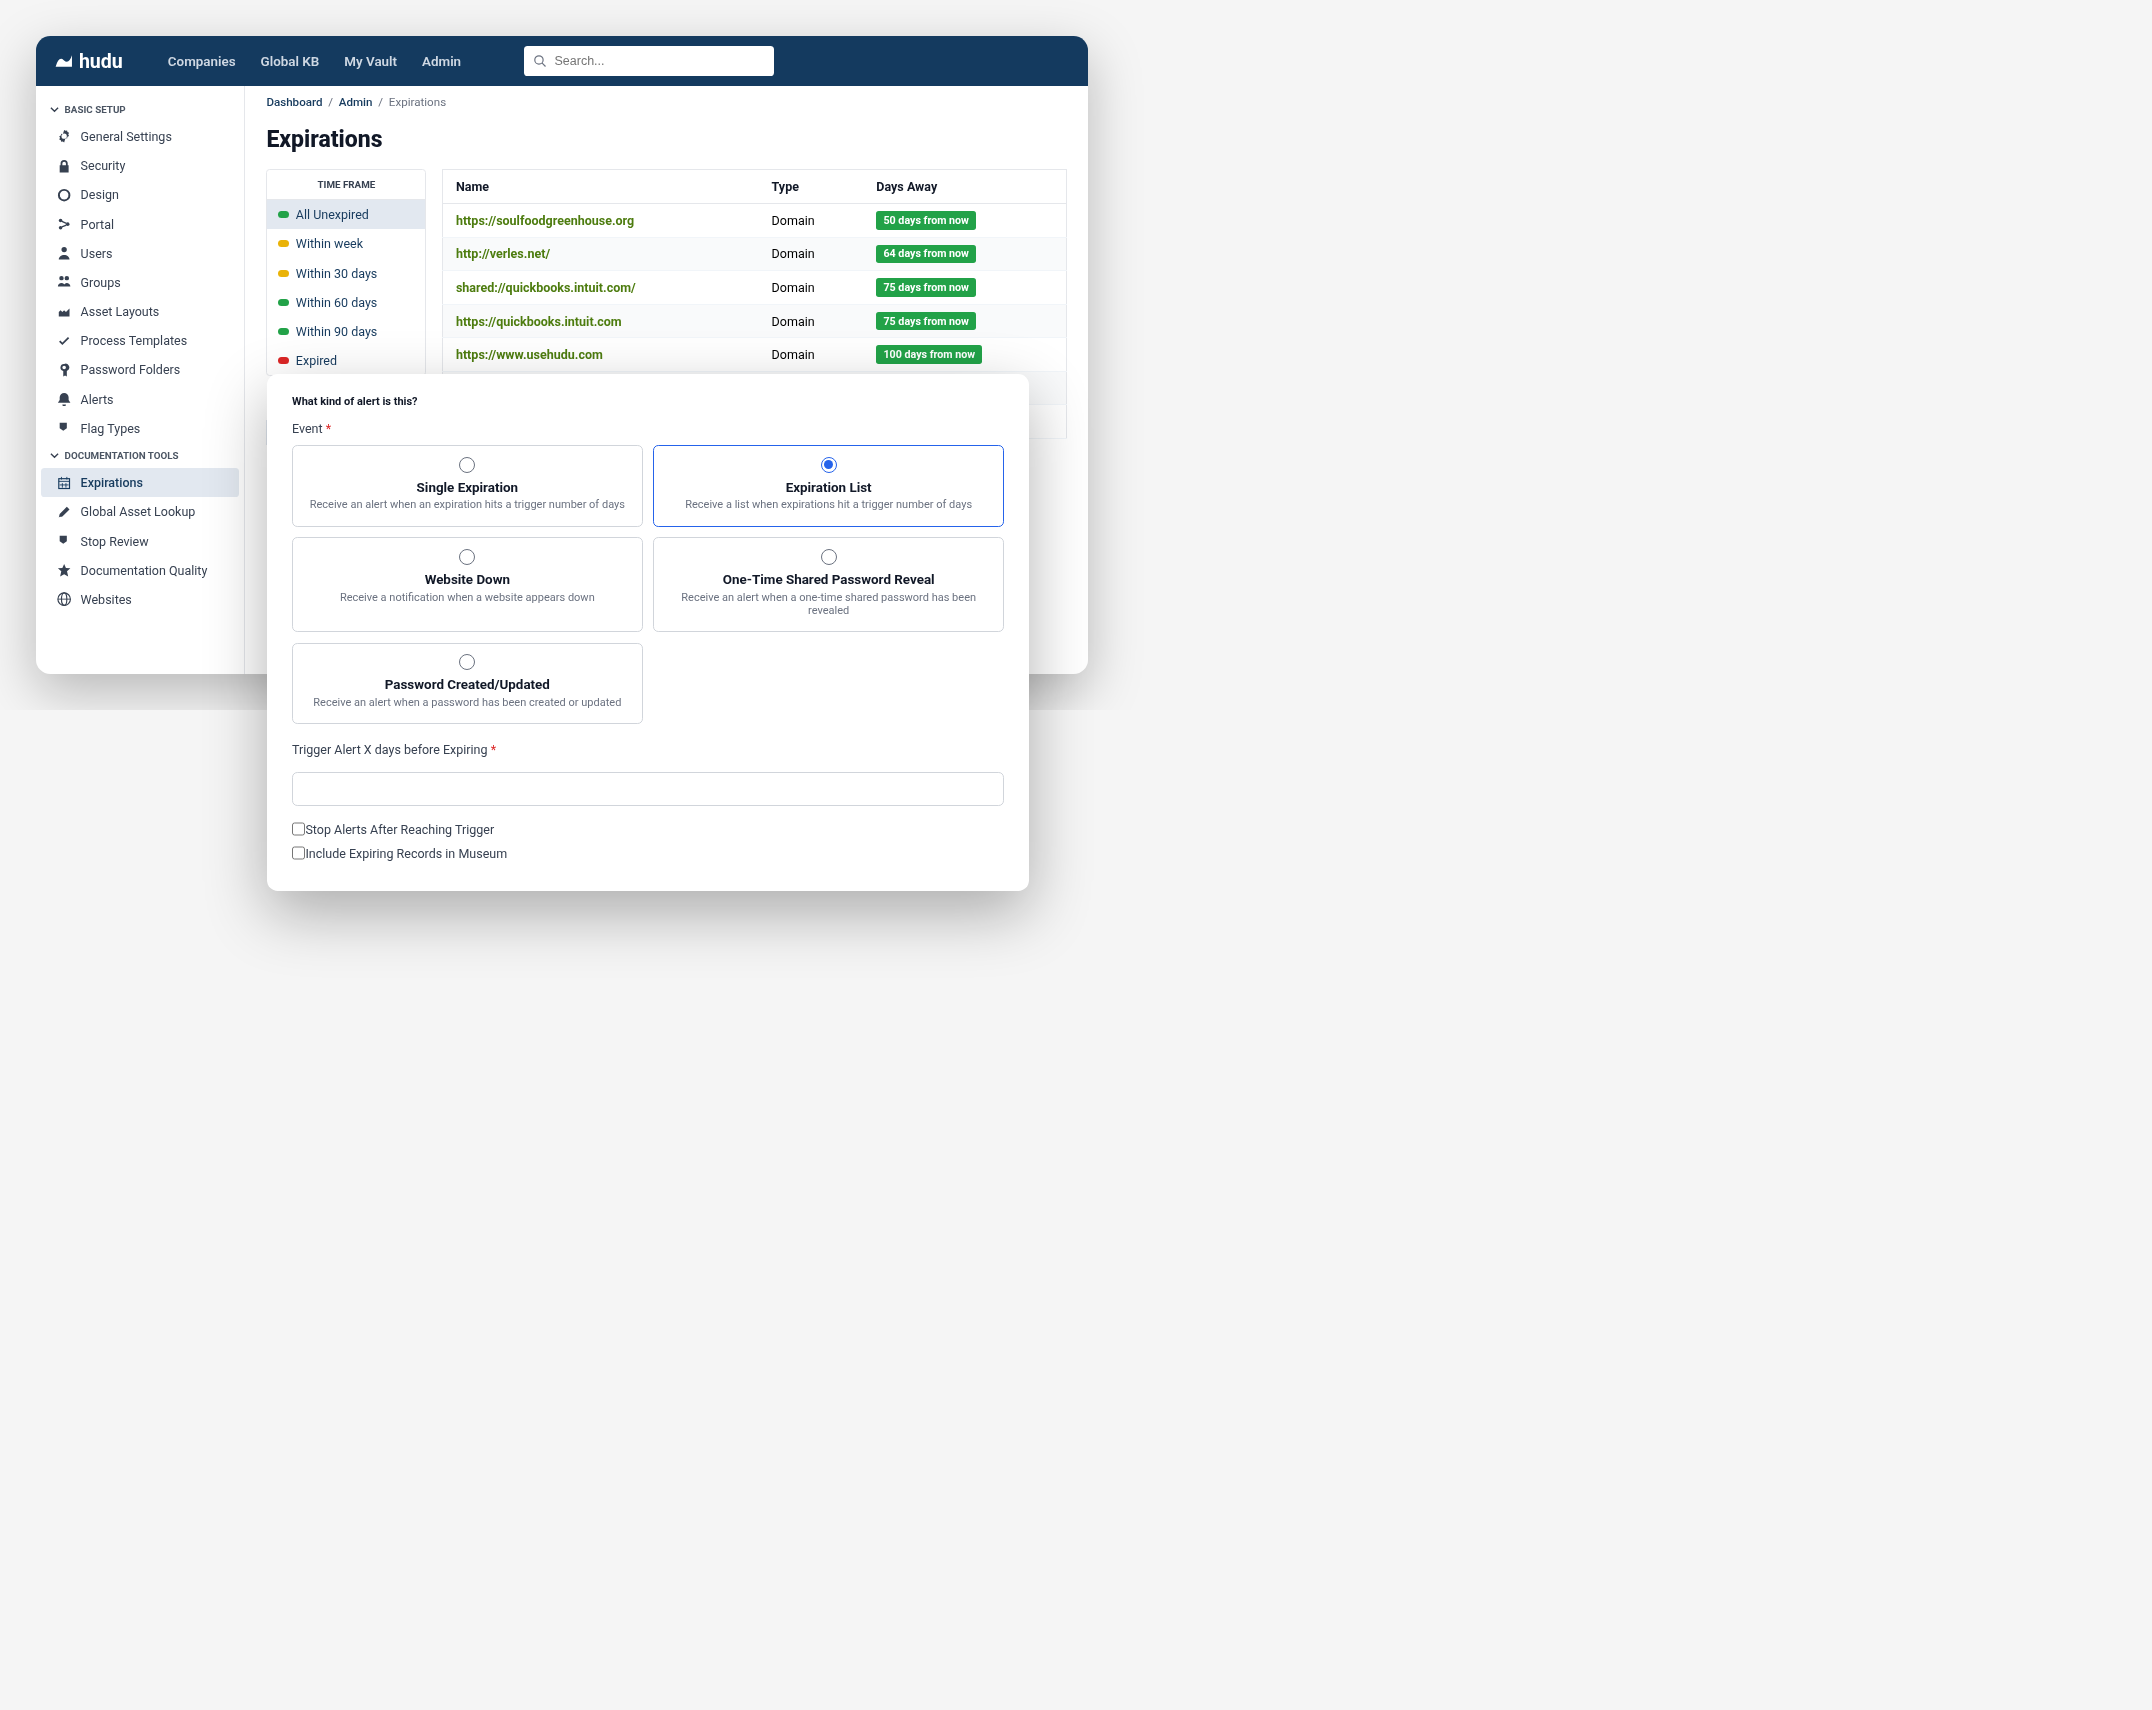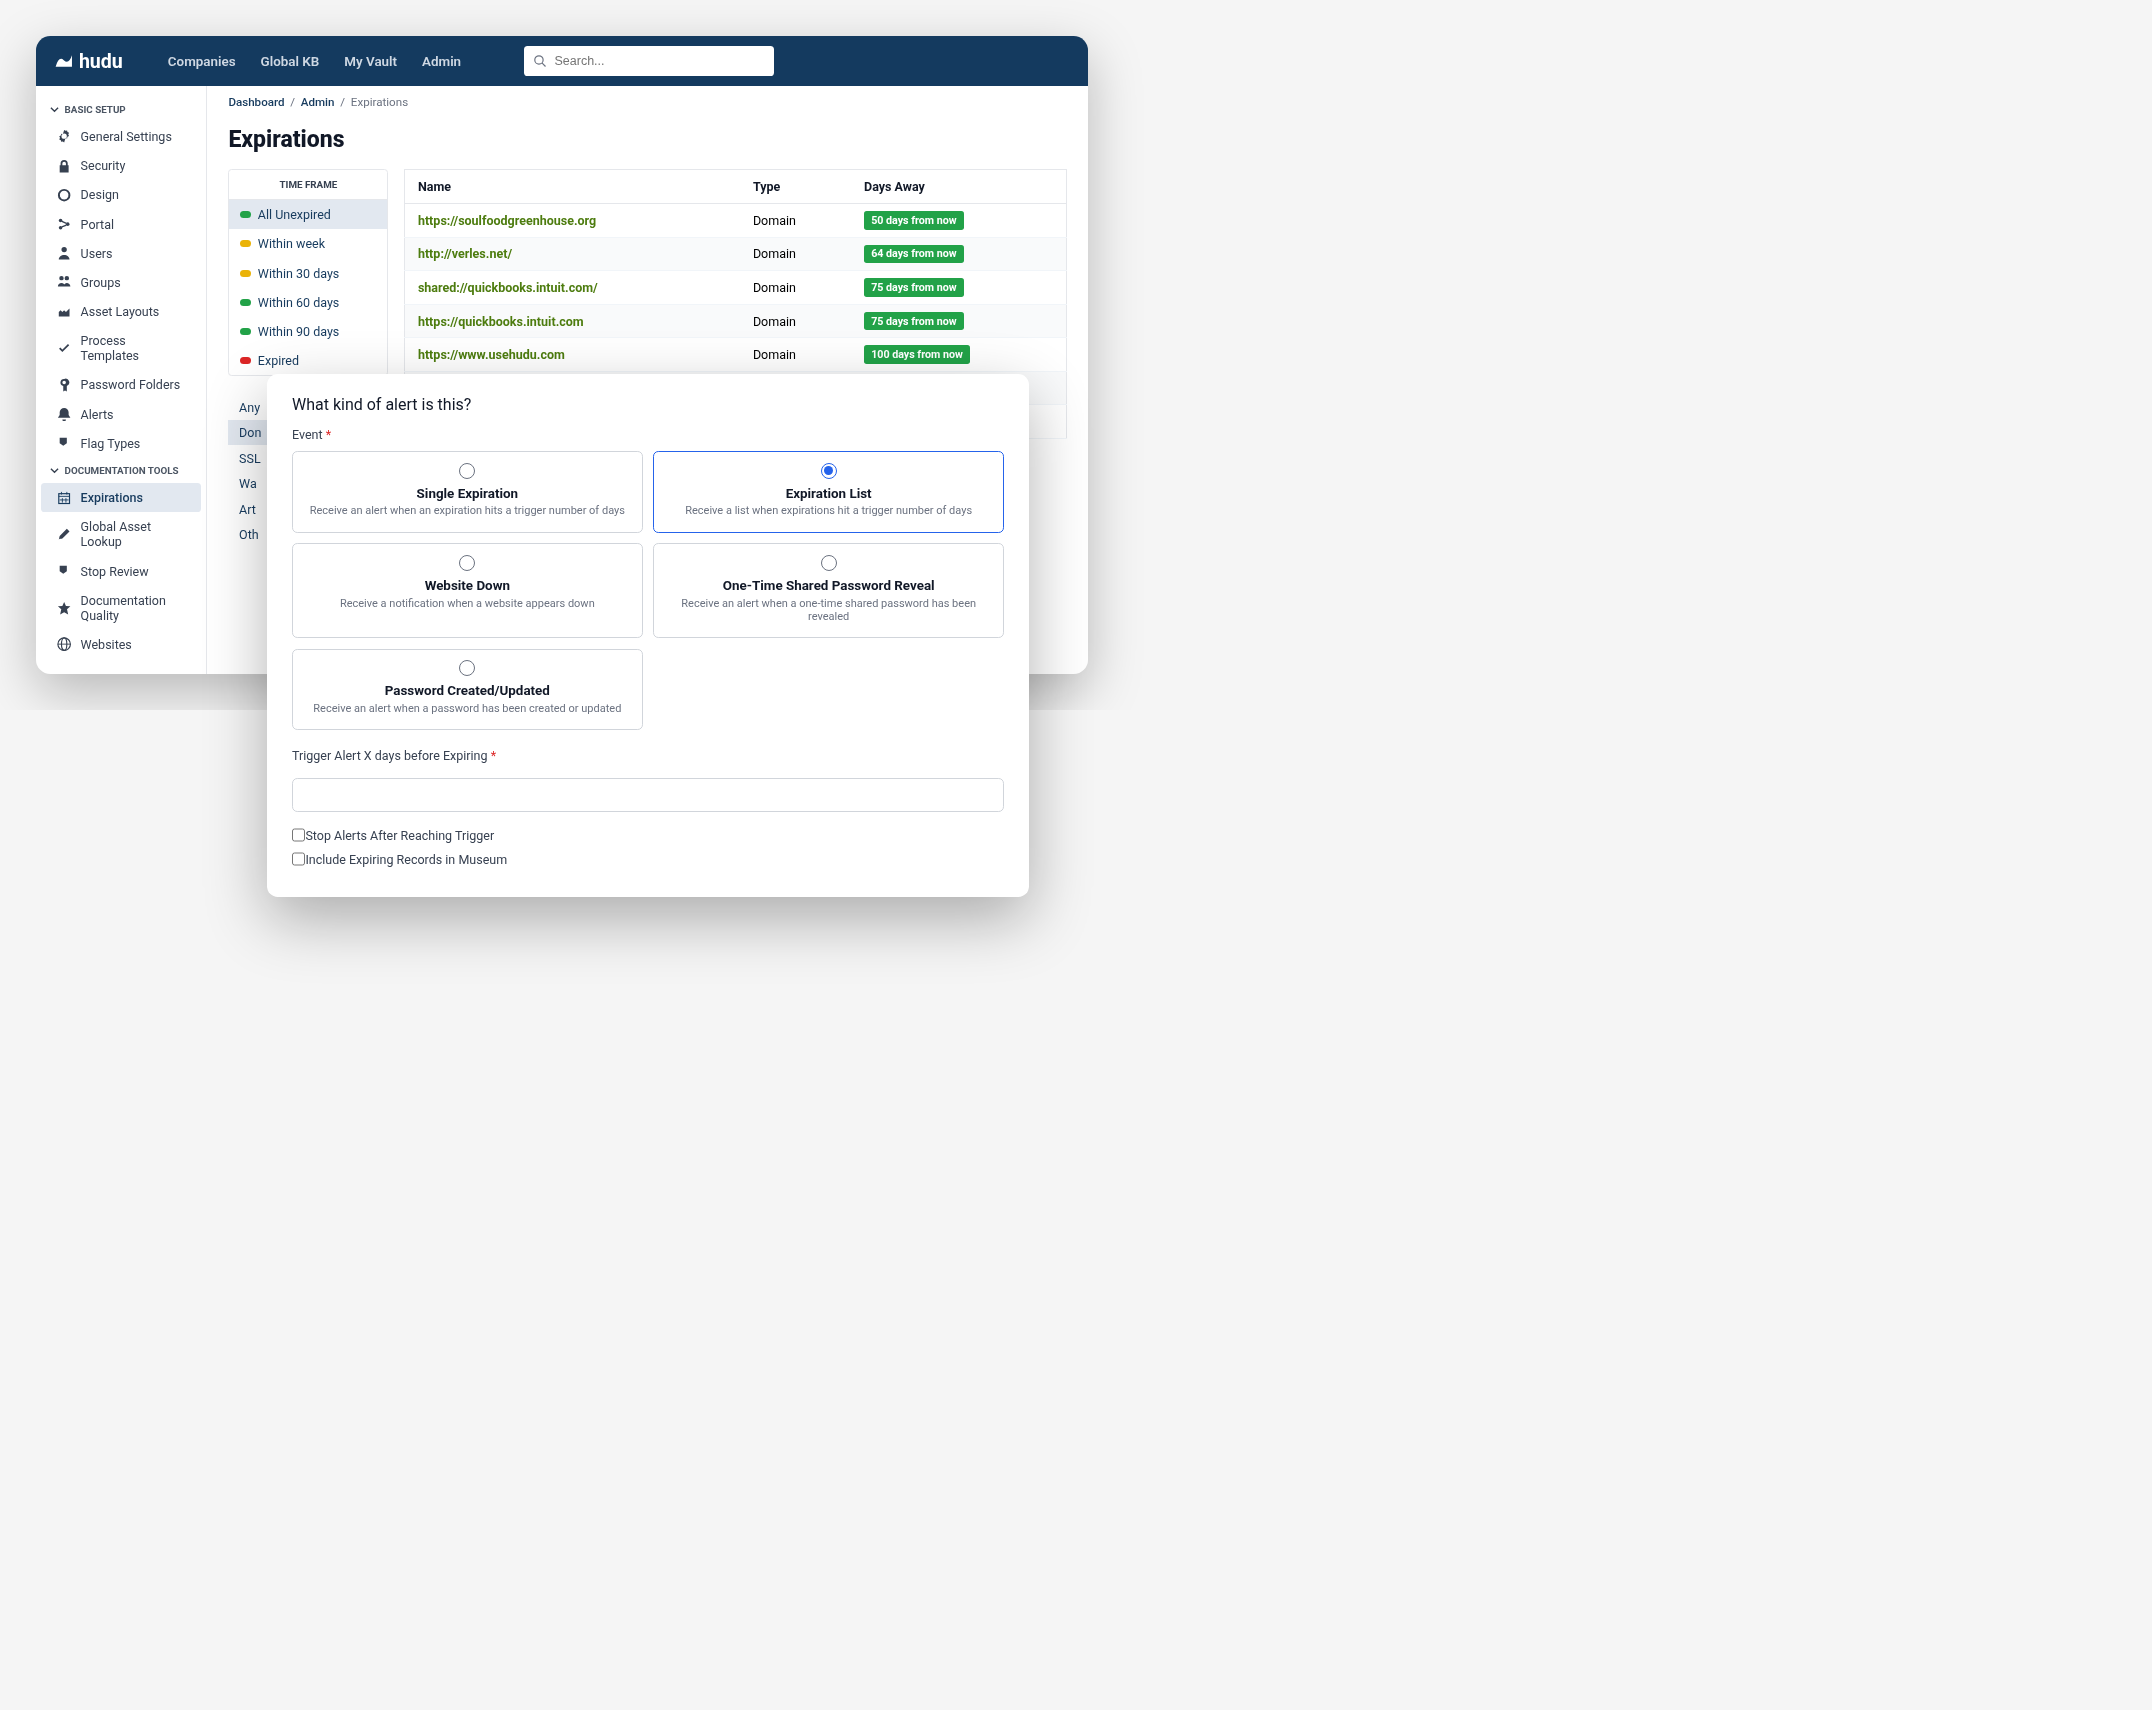--- a/index.html
+++ b/index.html
@@ -7,21 +7,21 @@
 .app-window { width: 1052px; background: #fff; border-radius: 14.3px; box-shadow: 0 18px 53px rgba(0,0,0,0.25); overflow: hidden; position: relative; }
 .topbar { background: #143a5f; color: #fff; height: 50px; display: flex; align-items: center; padding: 0 18px; gap: 27px; }
 .logo { display: flex; align-items: center; gap: 5.3px; font-weight: 700; font-size: 19.6px; }
 .logo-icon { width: 19.6px; height: 16px; }
 .nav-links { display: flex; gap: 25px; margin-left: 18px; }
 .nav-link { color: #cfd8e3; font-weight: 600; font-size: 13.4px; cursor: pointer; }
 .search-box { flex: 0 0 250px; margin-left: 36px; background: #fff; border-radius: 3.6px; height: 30px; display: flex; align-items: center; padding: 0 9px; gap: 7.1px; }
 .search-box input { border: none; outline: none; font-size: 12.5px; flex: 1; color: #333; }
 .search-icon { width: 14.3px; height: 14.3px; stroke: #6b7280; }
 .body-wrap { display: flex; height: 588px; }
-.sidebar { width: 171px; border-right: 0.9px solid #e5e7eb; padding: 10.7px 0; overflow: hidden; }
+.sidebar { width: 209px; border-right: 0.9px solid #e5e7eb; padding: 10.7px 0; overflow: hidden; }
 .side-section-head { font-size: 9.8px; font-weight: 700; color: #4b5563; padding: 7.1px 14.3px; display: flex; align-items: center; gap: 5.3px; }
 .chev { width: 9px; height: 9px; }
 .side-item { display: flex; align-items: center; gap: 9px; padding: 7.1px 16px; font-size: 12.5px; color: #374151; cursor: pointer; border-radius: 3.6px; margin: 0 5.3px; }
 .side-item.active { background: #e2e8f0; color: #173b5e; font-weight: 500; }
 .side-icon { width: 14.3px; height: 14.3px; flex: 0 0 14.3px; fill: #374151; }
 .side-item.active .side-icon { fill: #173b5e; }
 .main { flex: 1; padding: 0; overflow: hidden; position: relative; }
 .breadcrumb { padding: 9px 21.4px; font-size: 11.6px; color: #6b7280; border-bottom: 0.9px solid transparent; }
 .breadcrumb a { color: #173b5e; font-weight: 500; }
 .page-title { font-size: 23px; font-weight: 800; color: #111827; padding: 7.1px 21.4px 16px; }
@@ -36,21 +36,21 @@
 .type-item { padding: 5.3px 10.7px; font-size: 12.5px; color: #173b5e; cursor: pointer; }
 .type-item.active { background: #e2e8f0; }
 .table-col { flex: 1; }
 .exp-table { width: 100%; border: 0.9px solid #e5e7eb; border-radius: 3.6px; border-collapse: collapse; }
 .exp-table th { text-align: left; font-size: 12.5px; font-weight: 700; color: #111827; padding: 9px 12.5px; border-bottom: 0.9px solid #e5e7eb; background: #fff; }
 .exp-table td { padding: 7.1px 12.5px; font-size: 12.5px; border-bottom: 0.9px solid #f1f5f9; }
 .exp-table tr:nth-child(even) td { background: #f9fafb; }
 .exp-name { color: #4d7c0f; font-weight: 700; }
 .badge { background: #22a248; color: #fff; font-size: 10.7px; font-weight: 700; padding: 2.7px 7.1px; border-radius: 2.7px; display: inline-block; white-space: nowrap; }
 .modal { position: absolute; left: 267px; top: 374px; width: 762px; background: #fff; border-radius: 10.7px; box-shadow: 0 22px 62px rgba(0,0,0,0.3); padding: 21.4px 25px; }
-.modal-title { font-size: 16px; font-weight: 400; color: #111827; margin-bottom: 12.5px; }
+.modal-title { font-size: 11px; font-weight: 700; color: #111827; margin-bottom: 12.5px; }
 .form-label { font-size: 12.5px; color: #374151; margin-bottom: 9px; display: block; }
 .req { color: #dc2626; }
 .radio-grid { display: grid; grid-template-columns: 1fr 1fr; gap: 10.7px; margin-bottom: 18px; }
 .radio-card { border: 0.9px solid #d1d5db; border-radius: 5.3px; padding: 10.7px 14.3px 14.3px; cursor: pointer; text-align: center; }
 .radio-card.selected { border-color: #2563eb; }
 .radio-circle { width: 16px; height: 16px; border: 1.8px solid #6b7280; border-radius: 50%; margin: 0 auto 7.1px; display: flex; align-items: center; justify-content: center; }
 .radio-card.selected .radio-circle { border-color: #2563eb; }
 .radio-card.selected .radio-circle::after { content: ''; width: 9px; height: 9px; background: #2563eb; border-radius: 50%; }
 .radio-title { font-size: 13.4px; font-weight: 700; color: #111827; margin-bottom: 3.6px; }
 .radio-desc { font-size: 11px; color: #6b7280; }

